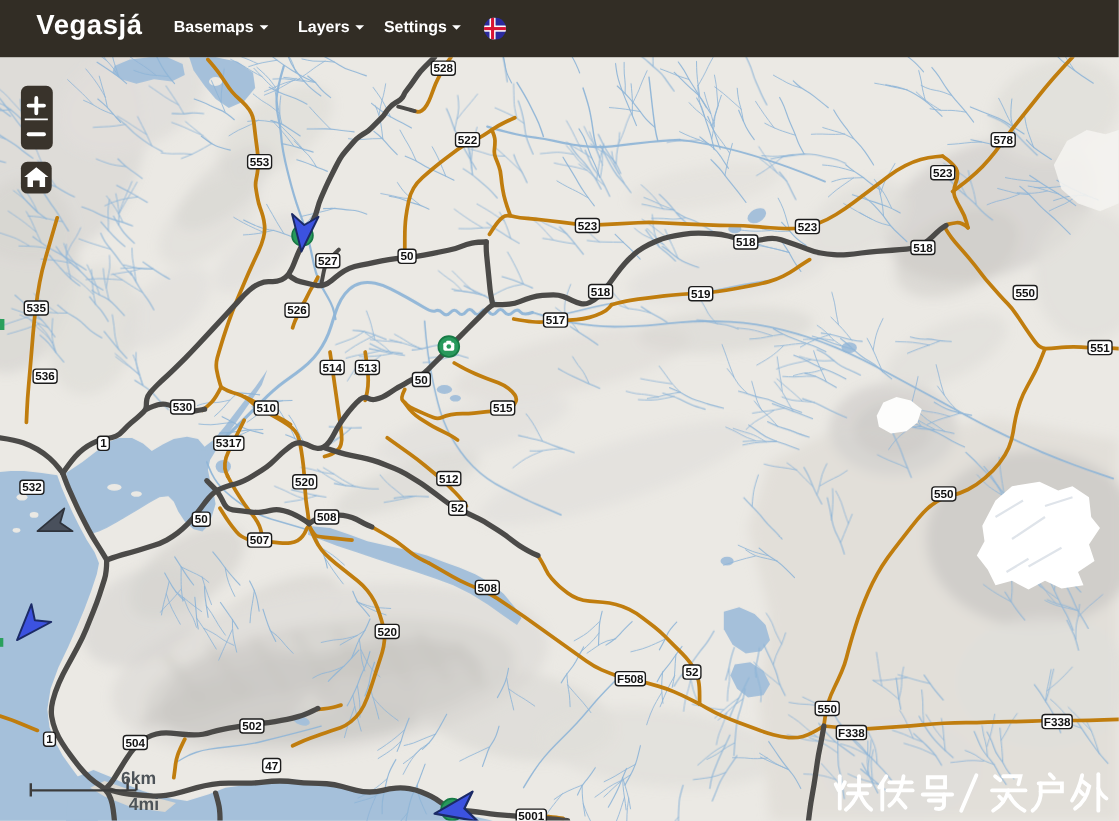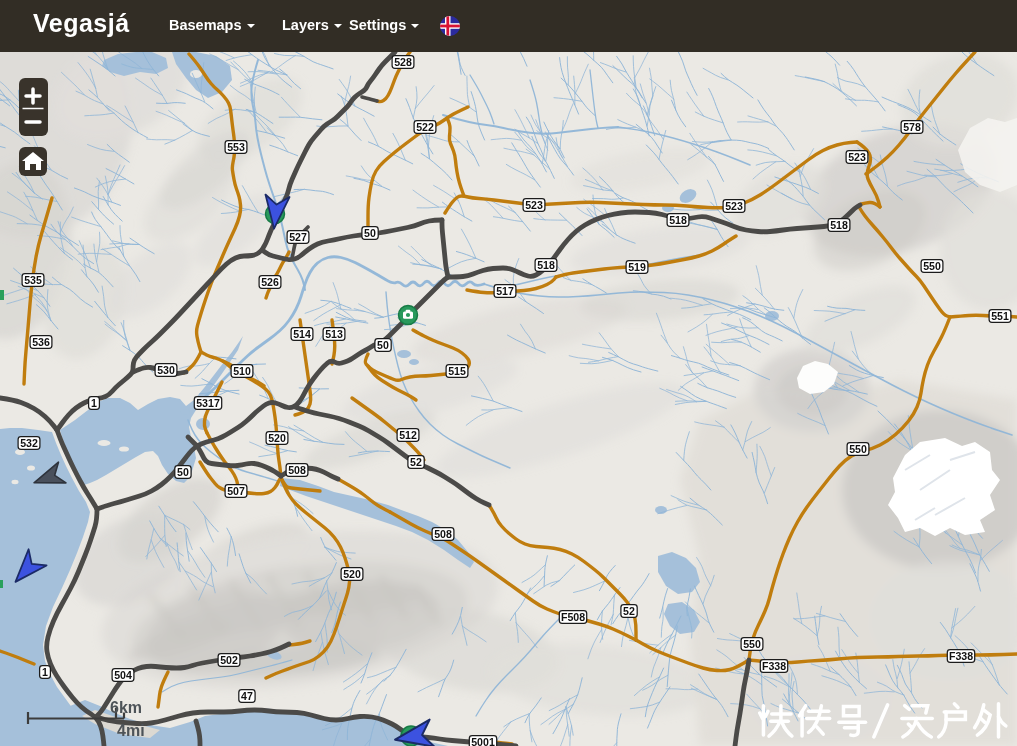--- a/index.html
+++ b/index.html
@@ -1,16 +1,16 @@
 <!DOCTYPE html>
 <html><head><meta charset="utf-8"><title>Vegasjá</title><style>html,body{margin:0;padding:0;width:1017px;height:746px;overflow:hidden;background:#ebe9e4;font-family:"Liberation Sans",sans-serif;}#nav{position:absolute;left:0;top:0;width:1017px;height:52px;background:#322d25;z-index:40;}#brand{position:absolute;left:33px;top:9px;font-size:25px;font-weight:bold;color:#fff;letter-spacing:0.5px;}.mi{position:absolute;top:17px;font-size:14.5px;font-weight:bold;color:#fff;}.car{display:inline-block;width:0;height:0;border-left:4px solid transparent;border-right:4px solid transparent;border-top:4px solid #fff;margin-left:5px;vertical-align:middle;}#map{position:absolute;left:0;top:52px;width:1017px;height:694px;}</style></head><body>
 <div id="nav">
     <span id="brand">Vegasjá</span>
-    <span class="mi" style="left:169px">Basemaps<span class="car"></span></span>
-    <span class="mi" style="left:282px">Layers<span class="car"></span></span>
+    <span class="mi" style="left:158px">Basemaps<span class="car"></span></span>
+    <span class="mi" style="left:271px">Layers<span class="car"></span></span>
     <span class="mi" style="left:349px">Settings<span class="car"></span></span>
     <svg style="position:absolute;left:440px;top:16px" width="20" height="20" viewBox="0 0 20 20">
       <defs>
         <clipPath id="fc">
           <circle cx="10" cy="10" r="10"></circle>
         </clipPath>
       </defs>
       <g clip-path="url(#fc)">
         <rect width="20" height="20" fill="#2b2a9e"></rect>
         <rect x="5" y="0" width="5.5" height="20" fill="#fff"></rect>

